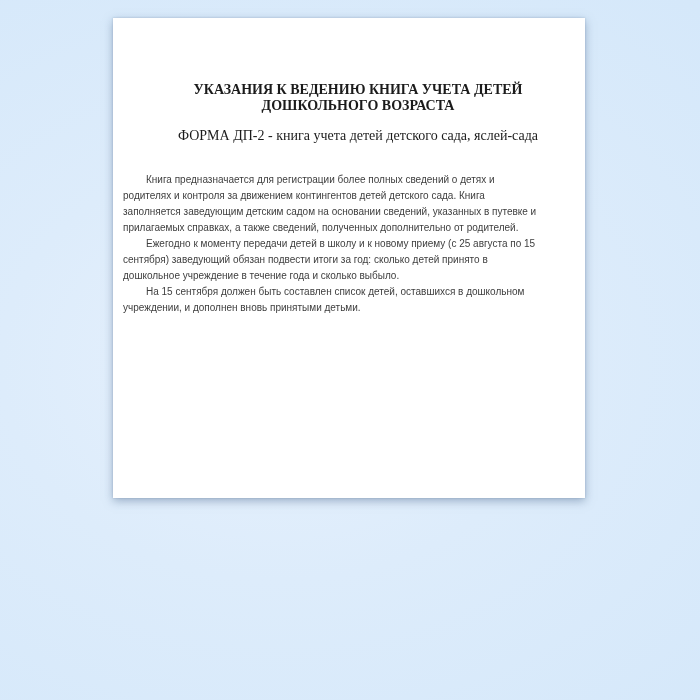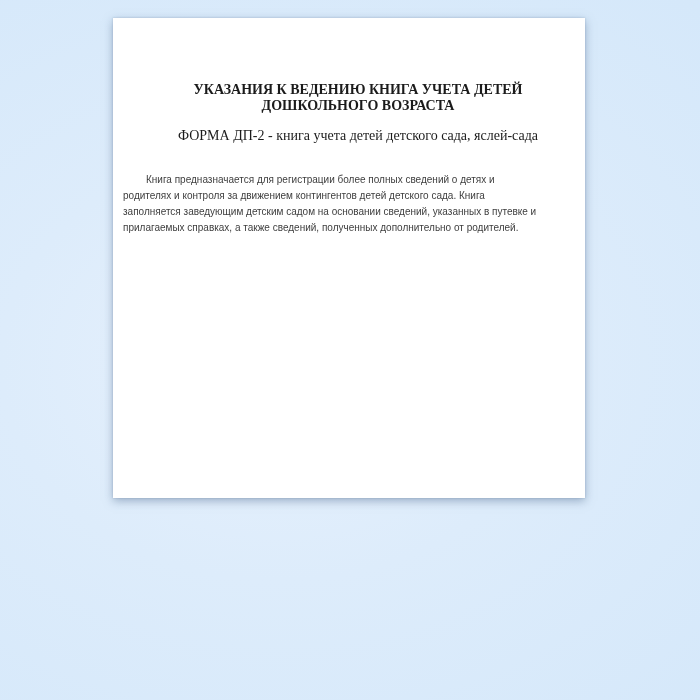--- a/index.html
+++ b/index.html
@@ -63,14 +63,16 @@
 <body>
 
 <div class="page">
   <h1 class="doc-title">УКАЗАНИЯ К ВЕДЕНИЮ КНИГА УЧЕТА ДЕТЕЙ
 ДОШКОЛЬНОГО ВОЗРАСТА</h1>
 
   <h2 class="doc-subtitle">ФОРМА ДП-2 - книга учета детей детского сада, яслей-сада</h2>
 
   <div class="doc-body">
     <p>Книга предназначается для регистрации более полных сведений о детях и родителях и контроля за движением контингентов детей детского сада. Книга заполняется заведующим детским садом на основании сведений, указанных в путевке и прилагаемых справках, а также сведений, полученных дополнительно от родителей.</p>
+    <p>Ежегодно к моменту передачи детей в школу и к новому приему (с 25 августа по 15 сентября) заведующий обязан подвести итоги за год: сколько детей принято в дошкольное учреждение в течение года и сколько выбыло.</p>
+    <p>На 15 сентября должен быть составлен список детей, оставшихся в дошкольном учреждении, и дополнен вновь принятыми детьми.</p>
   </div>
 </div>
 
 </body></html>

